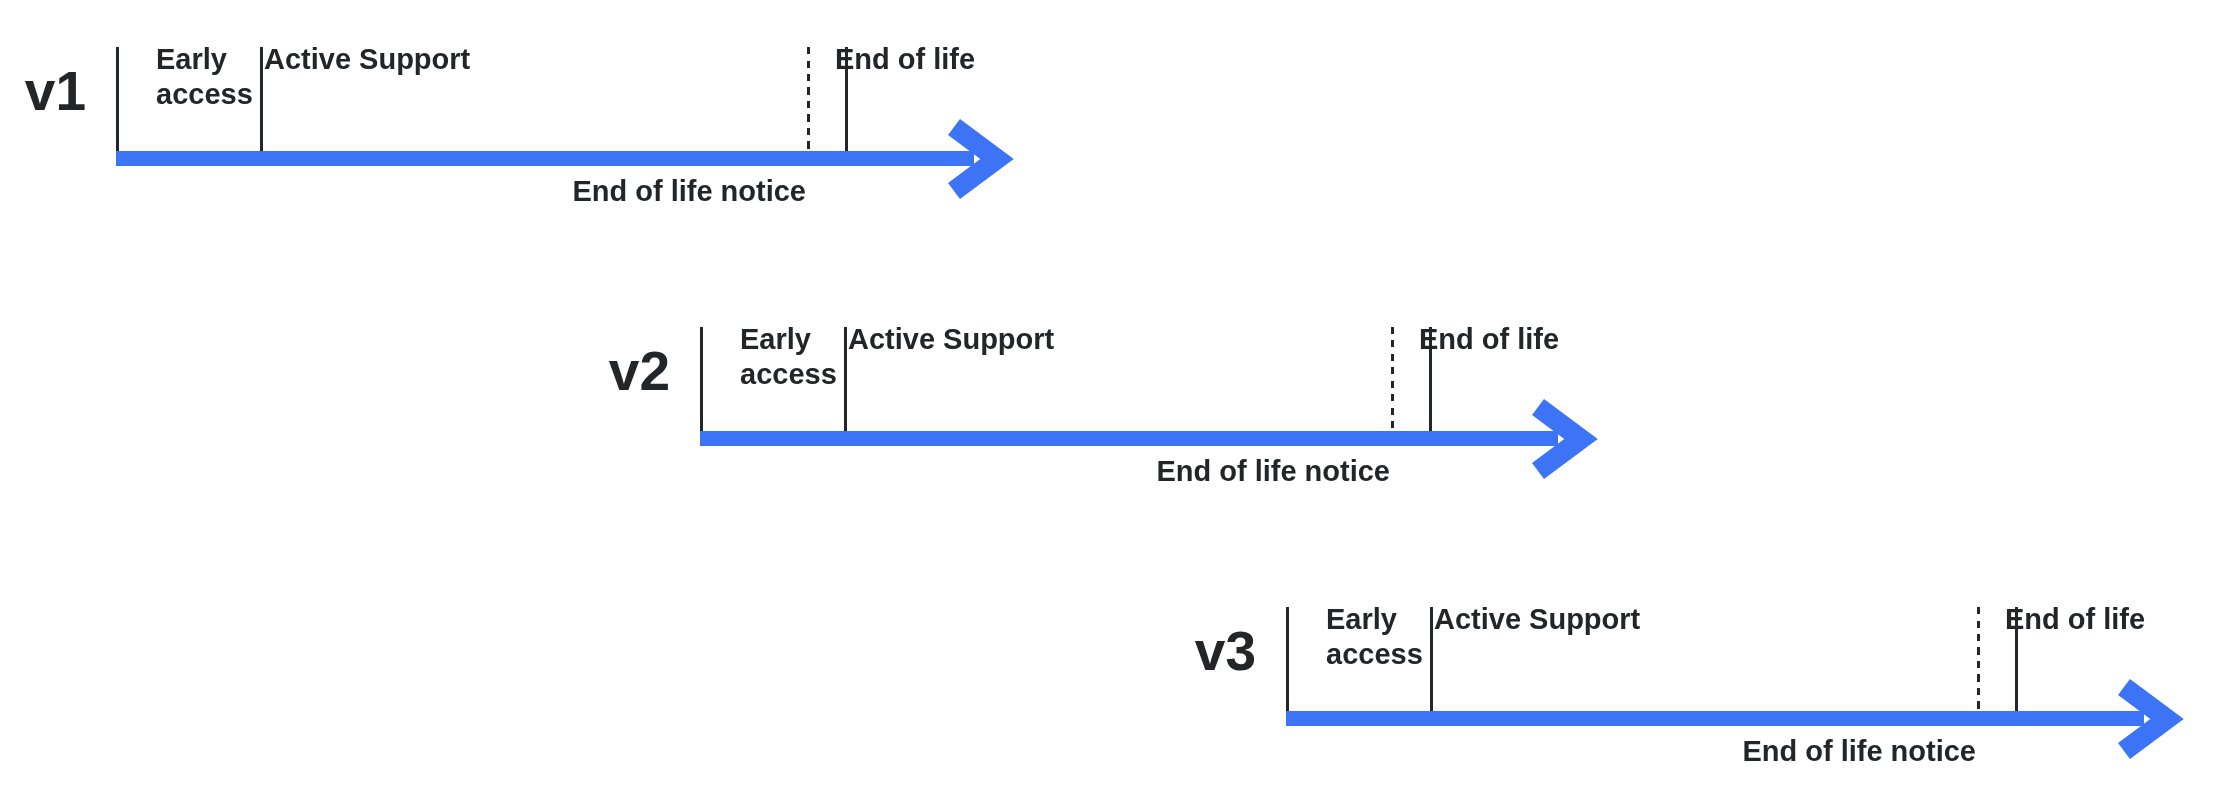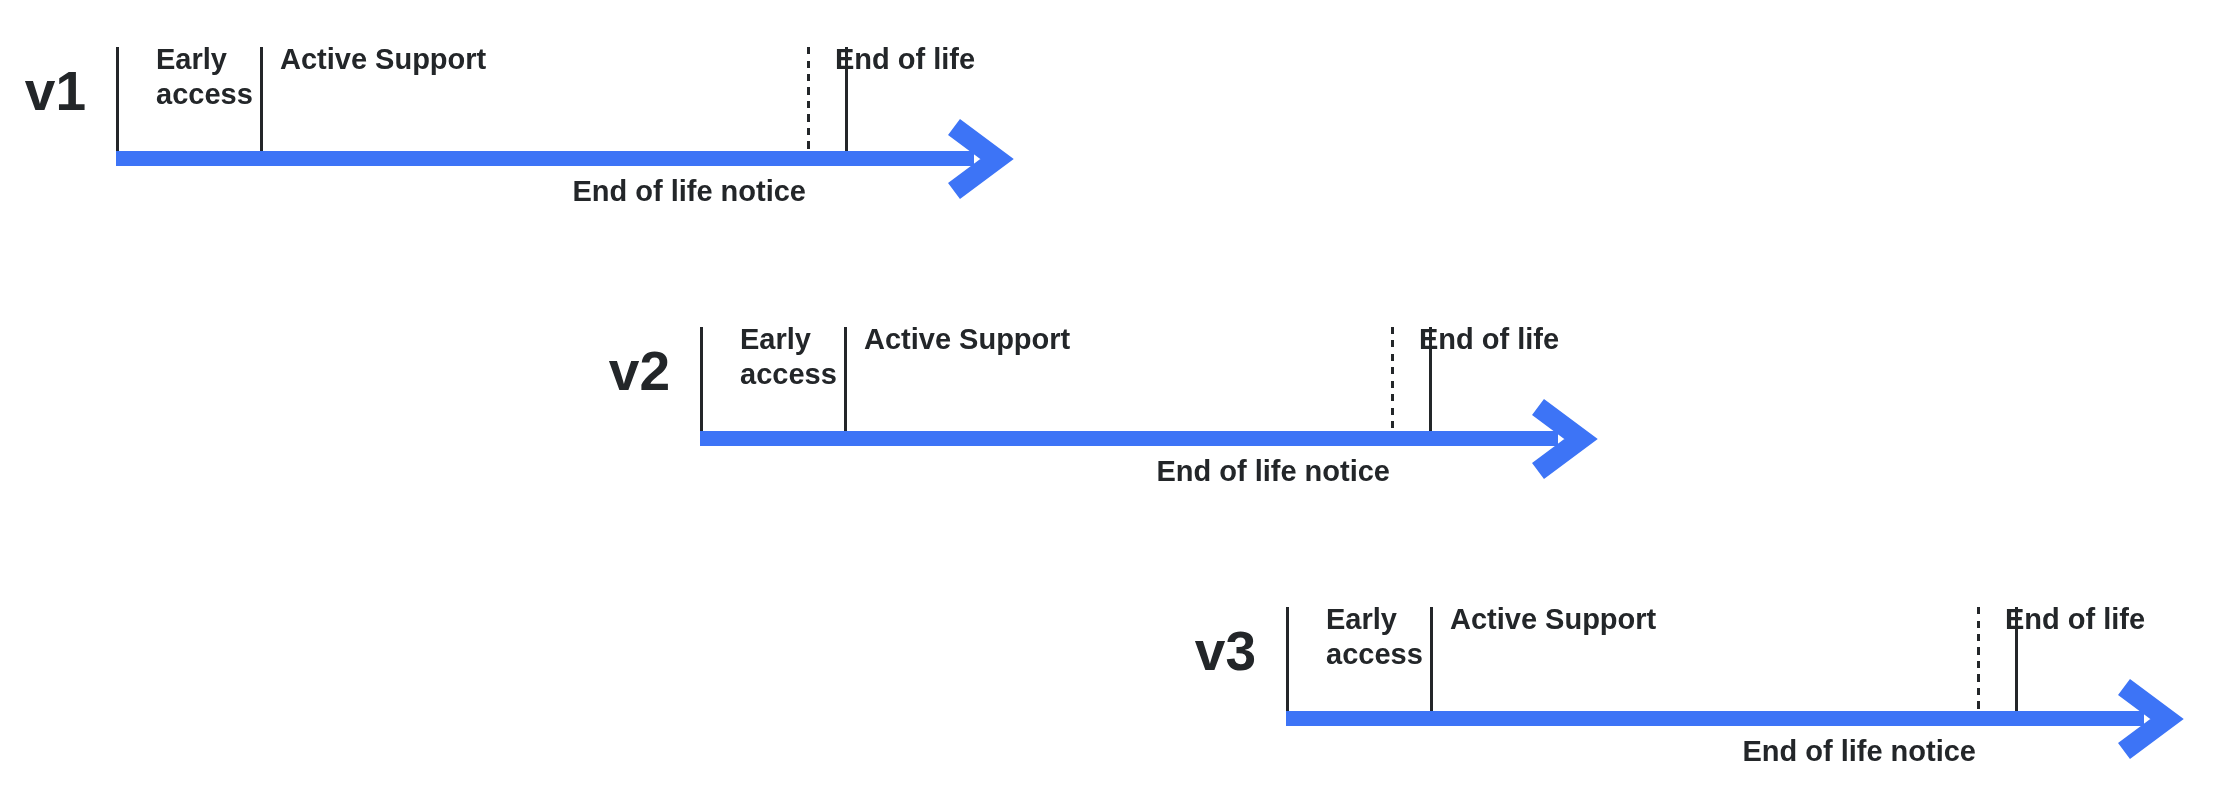--- a/index.html
+++ b/index.html
@@ -55,21 +55,21 @@
   .tick.at-eol    { left: 729px; }
 
   .phase-label {
     position: absolute;
     top: -5px;
     font-size: 29px;
     line-height: 35px;
     font-weight: 700;
   }
   .lbl-early  { left: 40px;  width: 105px; }
-  .lbl-active { left: 164px; white-space: nowrap; }
+  .lbl-active { left: 148px; white-space: nowrap; }
   .lbl-eol    { left: 719px; white-space: nowrap; }
 
   .notice-label {
     position: absolute;
     left: 690px;
     top: 127px;
     transform: translateX(-100%);
     font-size: 29px;
     line-height: 35px;
     font-weight: 700;

